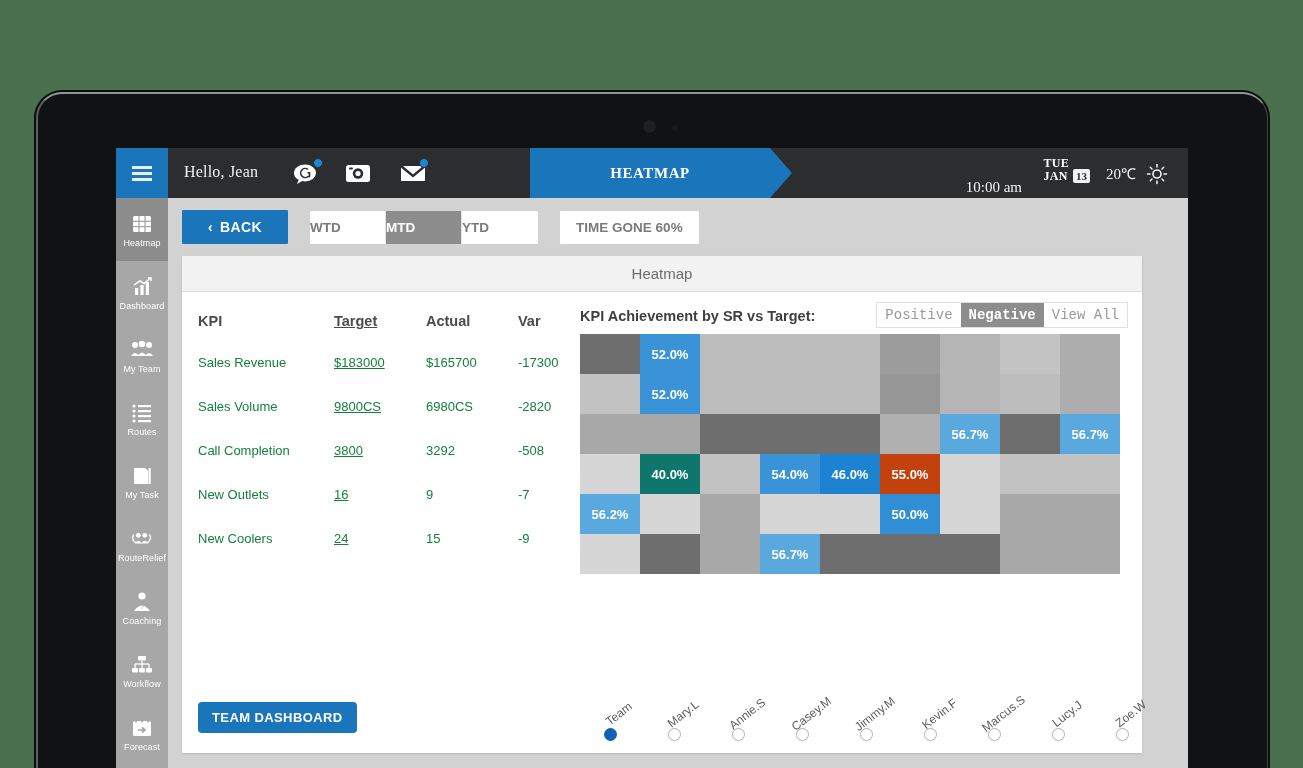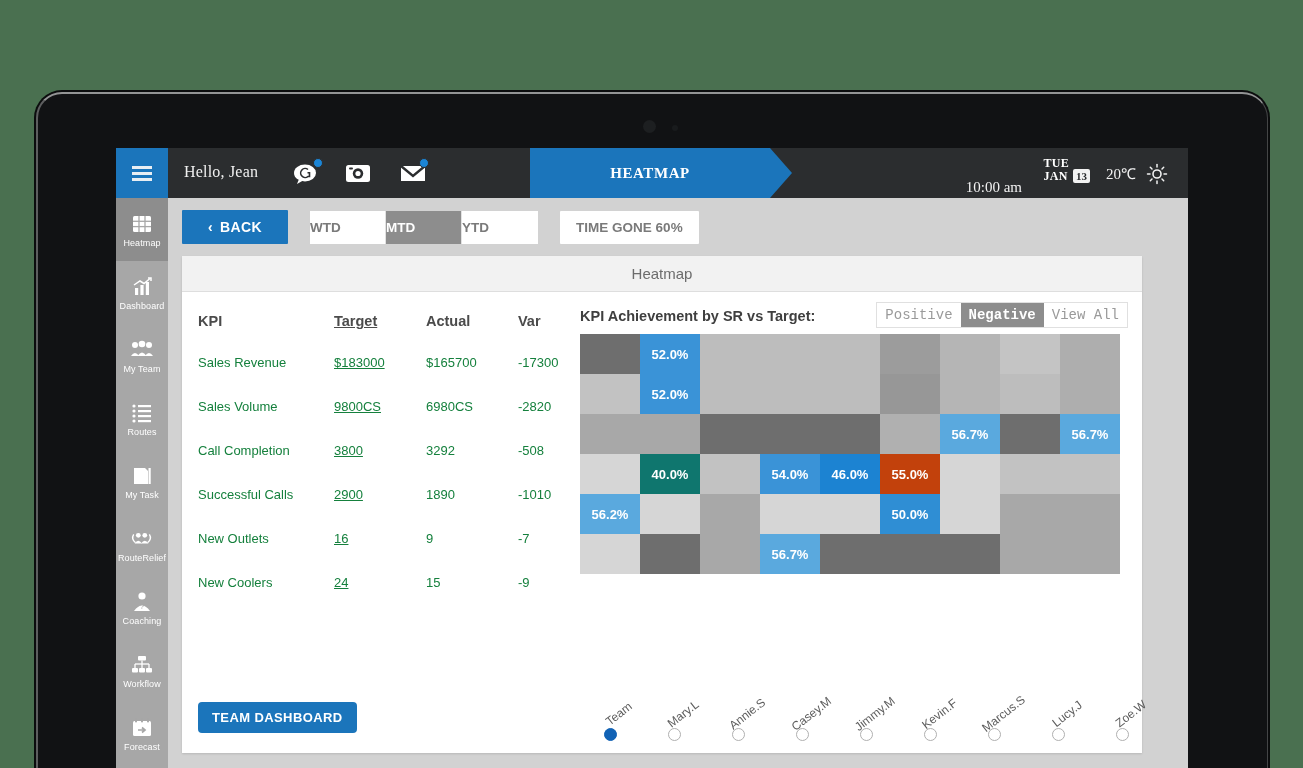--- a/index.html
+++ b/index.html
@@ -430,26 +430,20 @@
                 <div class="kpi-c2">6980CS</div>
                 <div class="kpi-c3">-2820</div>
               </div>
               <div class="kpi-row body">
                 <div class="kpi-c0">Call Completion</div>
                 <div class="kpi-c1">3800</div>
                 <div class="kpi-c2">3292</div>
                 <div class="kpi-c3">-508</div>
               </div>
               <div class="kpi-row body">
-                <div class="kpi-c0">Successful Calls</div>
-                <div class="kpi-c1">2900</div>
-                <div class="kpi-c2">1890</div>
-                <div class="kpi-c3">-1010</div>
-              </div>
-              <div class="kpi-row body">
                 <div class="kpi-c0">New Outlets</div>
                 <div class="kpi-c1">16</div>
                 <div class="kpi-c2">9</div>
                 <div class="kpi-c3">-7</div>
               </div>
               <div class="kpi-row body">
                 <div class="kpi-c0">New Coolers</div>
                 <div class="kpi-c1">24</div>
                 <div class="kpi-c2">15</div>
                 <div class="kpi-c3">-9</div>

